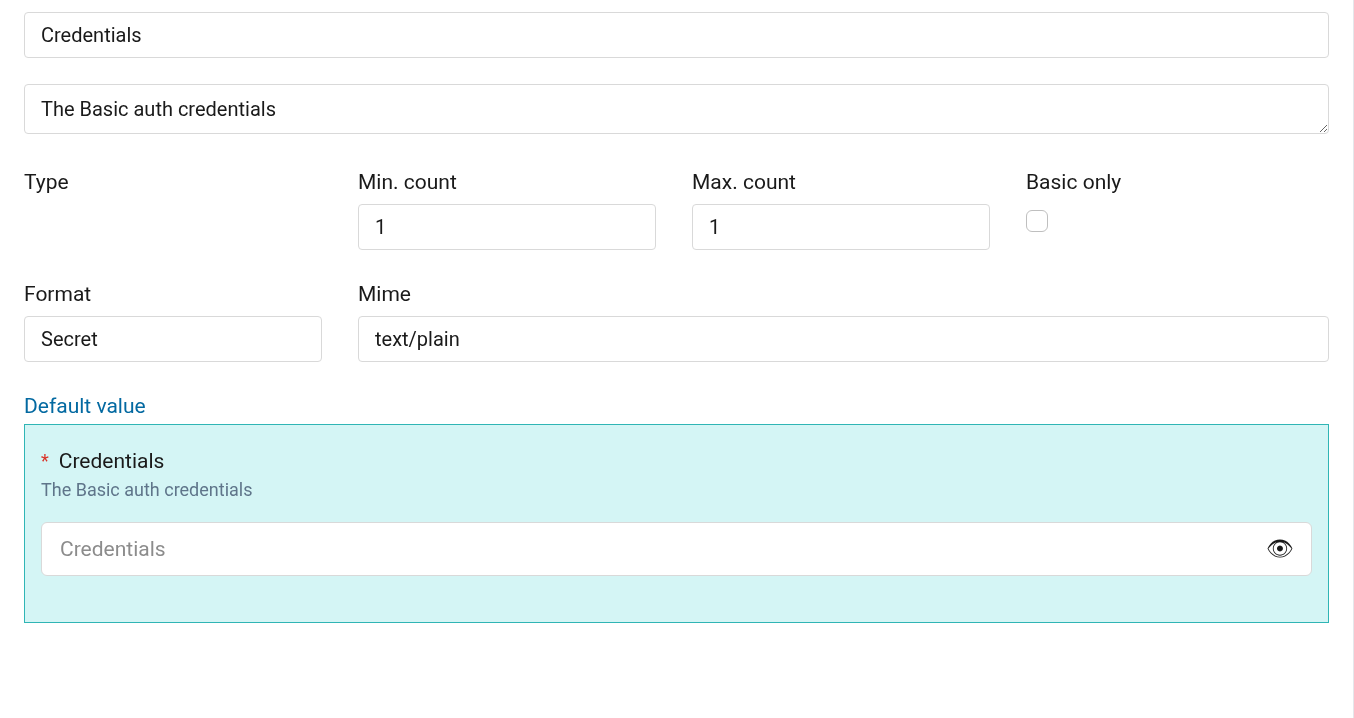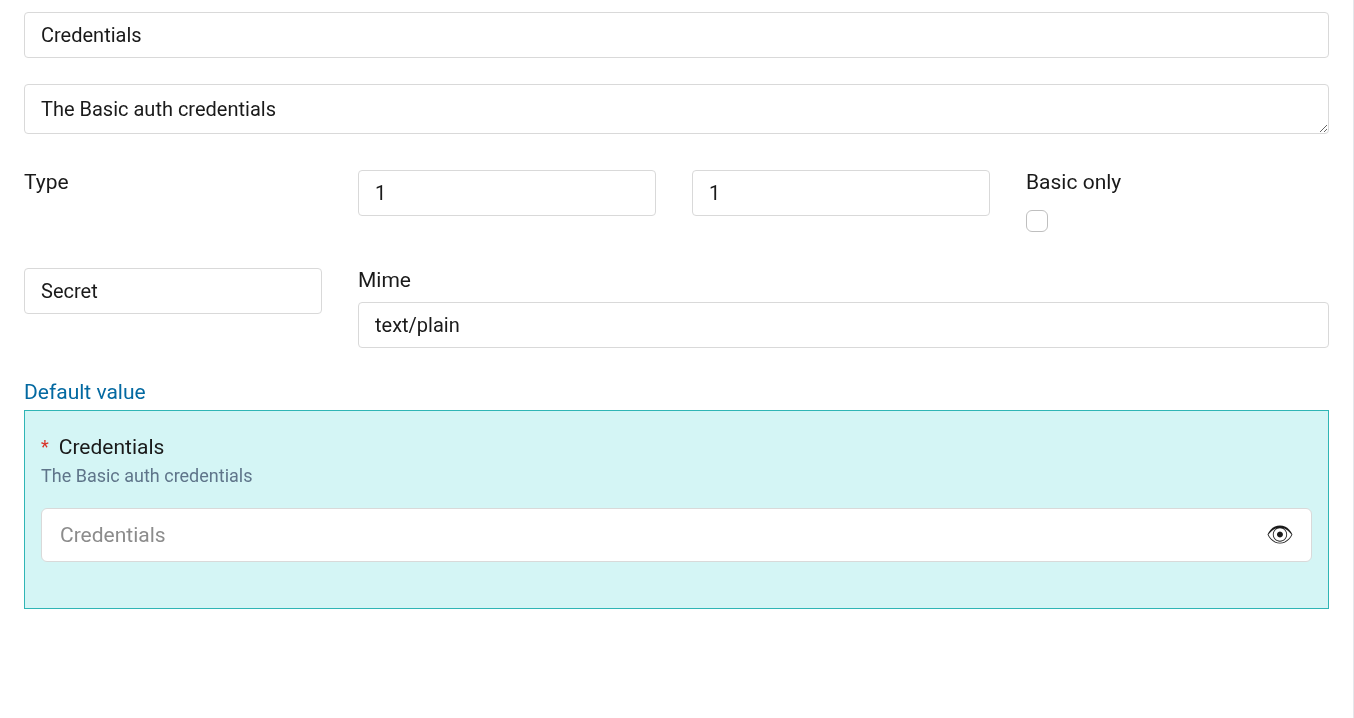--- a/index.html
+++ b/index.html
@@ -127,35 +127,38 @@
 
 <div class="top-textarea-wrap">
   <textarea class="field-textarea" rows="1" style="">The Basic auth credentials</textarea>
 </div>
 
 <div class="grid-row">
   <div class="grid-col small">
     <div class="col-label">Type</div>
   </div>
   <div class="grid-col small">
+    <div class="col-label">Min. count</div>
     <input type="text" class="field-input" value="1" style="">
   </div>
   <div class="grid-col small">
+    <div class="col-label">Max. count</div>
     <input type="text" class="field-input" value="1" style="">
   </div>
   <div class="grid-col small">
     <div class="col-label">Basic only</div>
     <div class="checkbox-wrap">
       <span class="checkbox" role="checkbox" aria-checked="false"></span>
     </div>
   </div>
 </div>
 
 <div class="grid-row">
   <div class="grid-col small">
+    <div class="col-label">Format</div>
     <input type="text" class="field-input" value="Secret" style="">
   </div>
   <div class="grid-col flex">
     <div class="col-label">Mime</div>
     <input type="text" class="field-input" value="text/plain" style="">
   </div>
 </div>
 
 <div class="dv-label">Default value</div>
 

